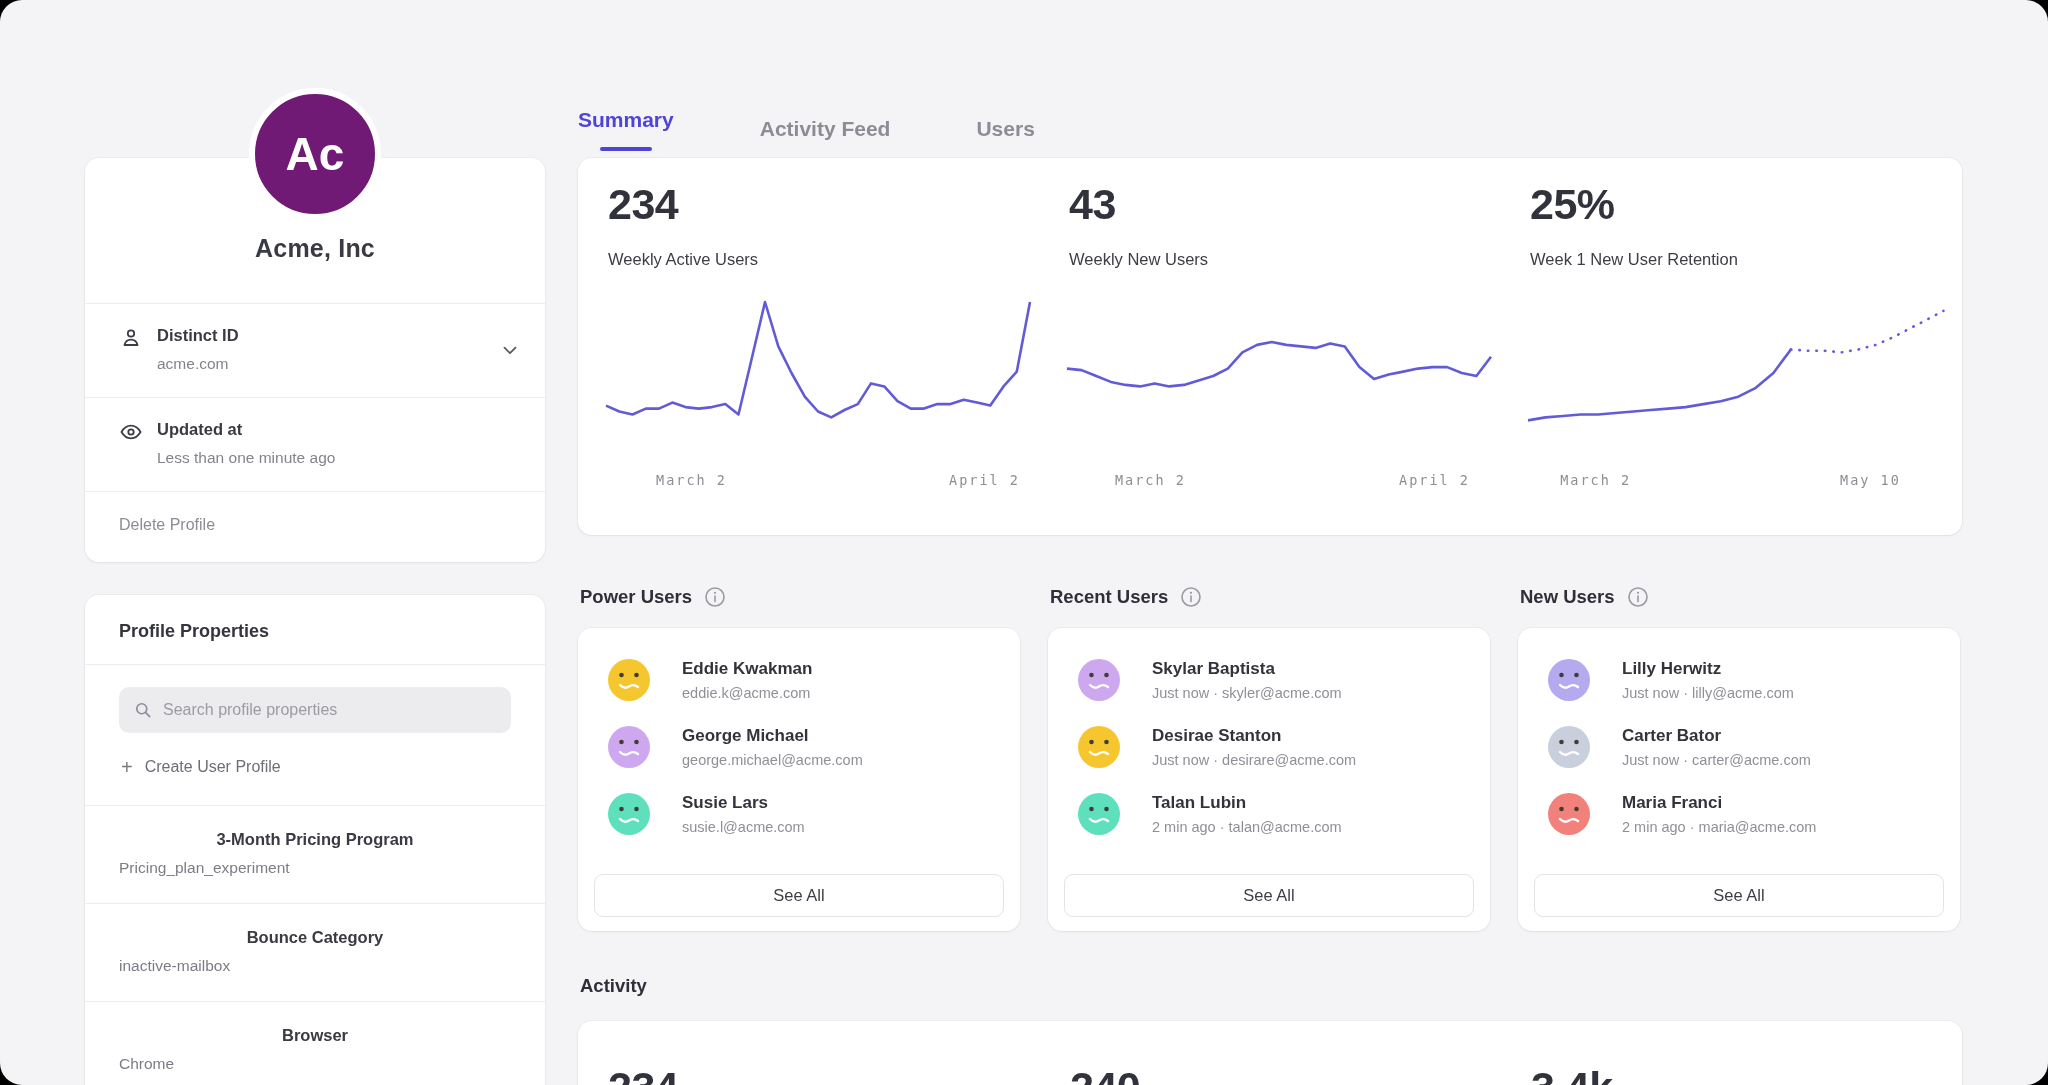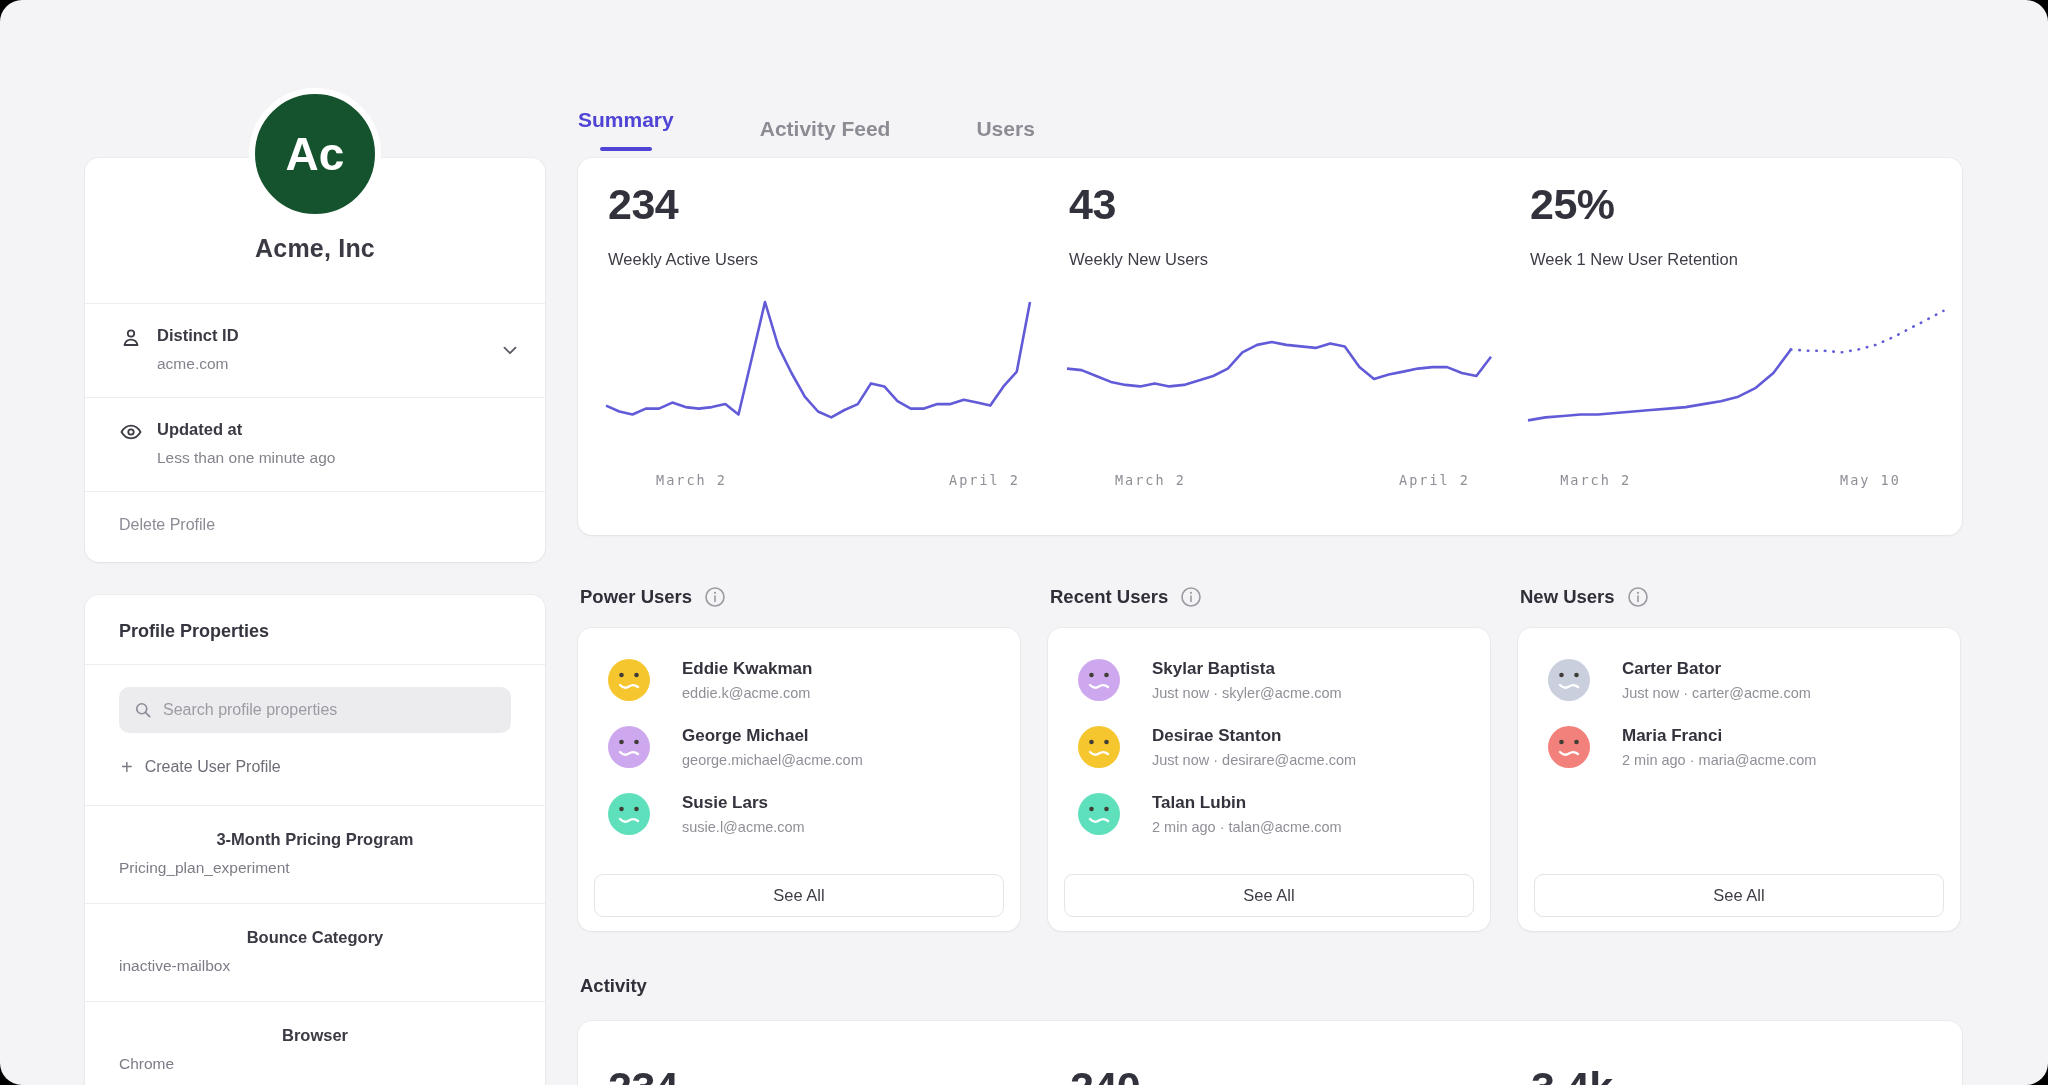--- a/index.html
+++ b/index.html
@@ -89,21 +89,21 @@
   .activity-stat{ position:absolute; top:42px; font-size:43px; font-weight:700;
       color:#32323c; letter-spacing:-.5px; }
 </style>
 </head>
 <body>
 
 <div class="app">
 
   <aside class="left">
 
-    <div class="big-avatar" style="background: #14532d;">Ac</div>
+    <div class="big-avatar" style="background: #701a75;">Ac</div>
 
     <section class="card profile-card">
       <div class="profile-name">Acme, Inc</div>
       <div class="divider"></div>
 
       <div class="field-row">
         <span class="field-icon">
           <svg viewBox="0 0 24 24" fill="none" stroke="currentColor" stroke-width="1.8">
             <circle cx="12" cy="7.5" r="3.2"></circle>
             <path d="M5.5 19c.8-3.6 3.4-5.3 6.5-5.3s5.7 1.7 6.5 5.3z" stroke-linejoin="round"></path>
@@ -343,20 +343,34 @@
               <circle cx="11" cy="11" r="9"></circle>
               <path d="M11 10 L11 15.5" stroke-linecap="round"></path>
               <circle cx="11" cy="6.8" r="1.1" fill="currentColor" stroke="none"></circle>
             </svg>
           </button>
         </div>
         <div class="card user-card">
           <div class="user-row">
             <span class="avatar">
   <svg viewBox="0 0 42 42" width="42" height="42" aria-hidden="true">
+    <circle class="face-bg" cx="21" cy="21" r="21" fill="#b5aaf0"></circle>
+    <circle cx="13.5" cy="16" r="2.3" fill="#3f3d36"></circle>
+    <circle cx="28.5" cy="16" r="2.3" fill="#3f3d36"></circle>
+    <path d="M12 26 q4.5 4.5 9 1.5 t9 .5" fill="none" stroke="#ffffff" stroke-width="2.4" stroke-linecap="round"></path>
+  </svg>
+</span>
+            <div>
+                <div class="user-name">Lilly Herwitz</div>
+                 <div class="user-meta">Just now · lilly@acme.com</div>
+              </div>
+          </div>
+          <div class="user-row">
+            <span class="avatar">
+  <svg viewBox="0 0 42 42" width="42" height="42" aria-hidden="true">
     <circle class="face-bg" cx="21" cy="21" r="21" fill="#c9cfdc"></circle>
     <circle cx="13.5" cy="16" r="2.3" fill="#3f3d36"></circle>
     <circle cx="28.5" cy="16" r="2.3" fill="#3f3d36"></circle>
     <path d="M12 26 q4.5 4.5 9 1.5 t9 .5" fill="none" stroke="#ffffff" stroke-width="2.4" stroke-linecap="round"></path>
   </svg>
 </span>
             <div>
                 <div class="user-name">Carter Bator</div>
                  <div class="user-meta">Just now · carter@acme.com</div>
               </div>

